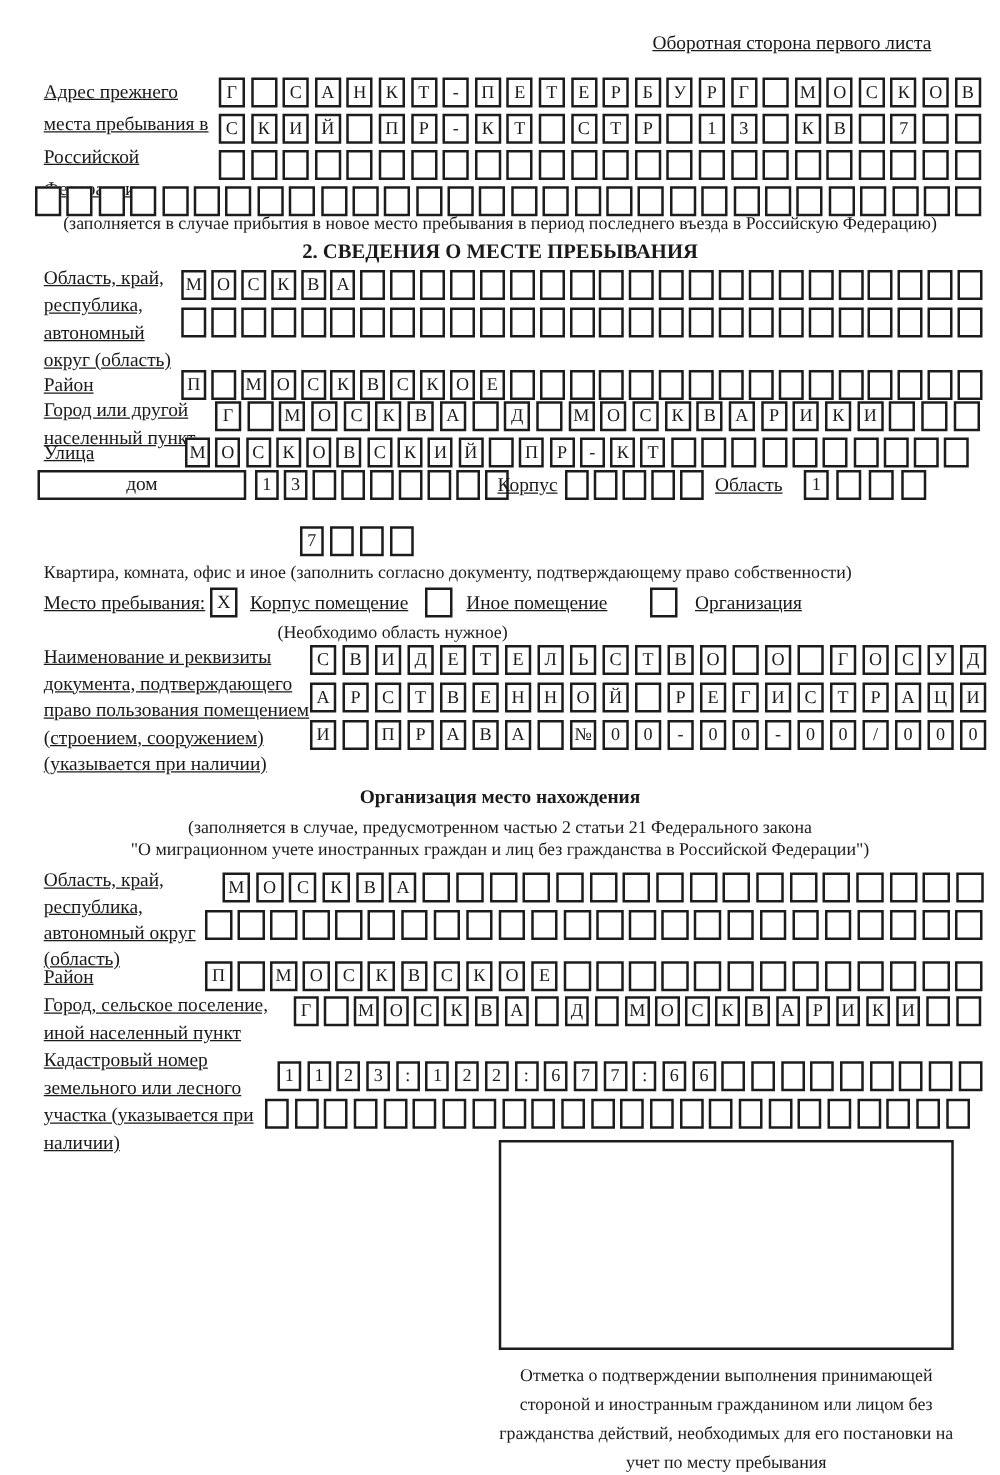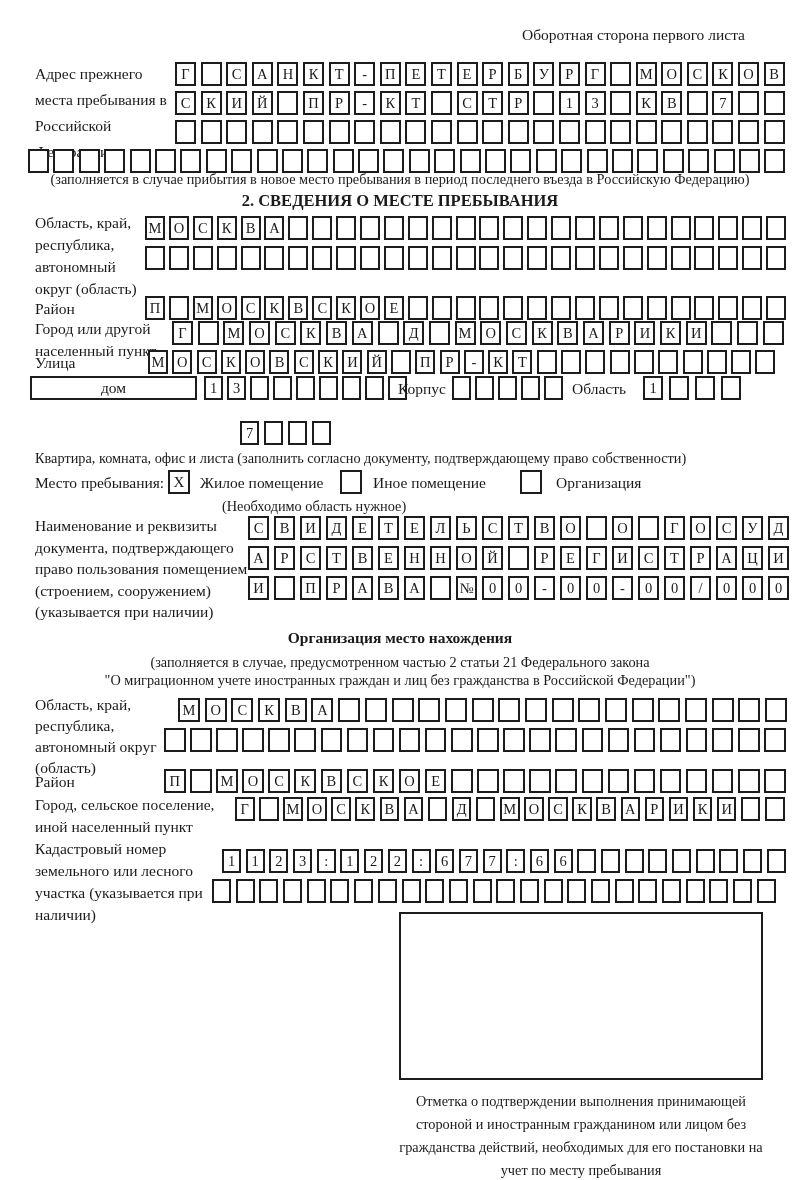--- a/index.html
+++ b/index.html
@@ -4,21 +4,21 @@
 <style>
   * { margin:0; padding:0; box-sizing:border-box; }
   html,body { background:#888; }
   .page {
     position:relative; width:800px; height:1180px; margin:0 auto;
     background:#ffffff; color:#1a1a1a;
     font-family:"Liberation Serif","DejaVu Serif",serif;
     overflow:hidden;
   }
   .abs { position:absolute; }
-  .lbl { font-size:15.5px; line-height:22px; }
+  .lbl { font-size:15.5px; line-height:22px;text-decoration:underline; }
   .note { font-size:14.3px; }
   .center { left:0; width:800px; text-align:center; }
   .bold { font-weight:bold; }
   .cellrow { position:absolute; display:flex; }
   .cell {
     flex:none; height:24px; border:2px solid #1c1c1c; background:#fff;
     display:flex; align-items:center; justify-content:center;
     font-size:14.5px; font-family:"Liberation Serif","DejaVu Serif",serif;
   }
   .labelbox {
@@ -329,25 +329,25 @@
       <span class="cell" style="width: 20px;"></span>
       <span class="cell" style="width: 20px;"></span>
     </div>
 
   <div class="cellrow" style="left:240px; top:421px; gap:5px;">
       <span class="cell" style="width: 19px;">7</span>
       <span class="cell" style="width: 19px;"></span>
       <span class="cell" style="width: 19px;"></span>
       <span class="cell" style="width: 19px;"></span>
     </div>
-  <div class="abs note" style="left:35px; top:450px;">Квартира, комната, офис и листа (заполнить согласно документу, подтверждающему право собственности)</div>
+  <div class="abs note" style="left:35px; top:450px;">Квартира, комната, офис и иное (заполнить согласно документу, подтверждающему право собственности)</div>
 
   <div class="abs lbl" style="left:35px; top:472px;">Место пребывания:</div>
   <div class="checkbox" style="left:168px; top:470px;">X</div>
-  <div class="abs lbl" style="left:200px; top:472px;">Жилое помещение</div>
+  <div class="abs lbl" style="left:200px; top:472px;">Корпус помещение</div>
   <div class="checkbox" style="left:340px; top:470px;"></div>
   <div class="abs lbl" style="left:373px; top:472px;">Иное помещение</div>
   <div class="checkbox" style="left:520px; top:470px;"></div>
   <div class="abs lbl" style="left:556px; top:472px;">Организация</div>
   <div class="abs note" style="left:222px; top:498px;">(Необходимо область нужное)</div>
 
   <div class="abs lbl" style="left:35px; top:515px; width:218px; line-height:21.5px;">Наименование и реквизиты документа, подтверждающего право пользования помещением (строением, сооружением) (указывается при наличии)</div>
   <div class="cellrow" style="left:248px; top:516px; gap:5px;">
       <span class="cell" style="width: 21px;">С</span>
       <span class="cell" style="width: 21px;">В</span>

